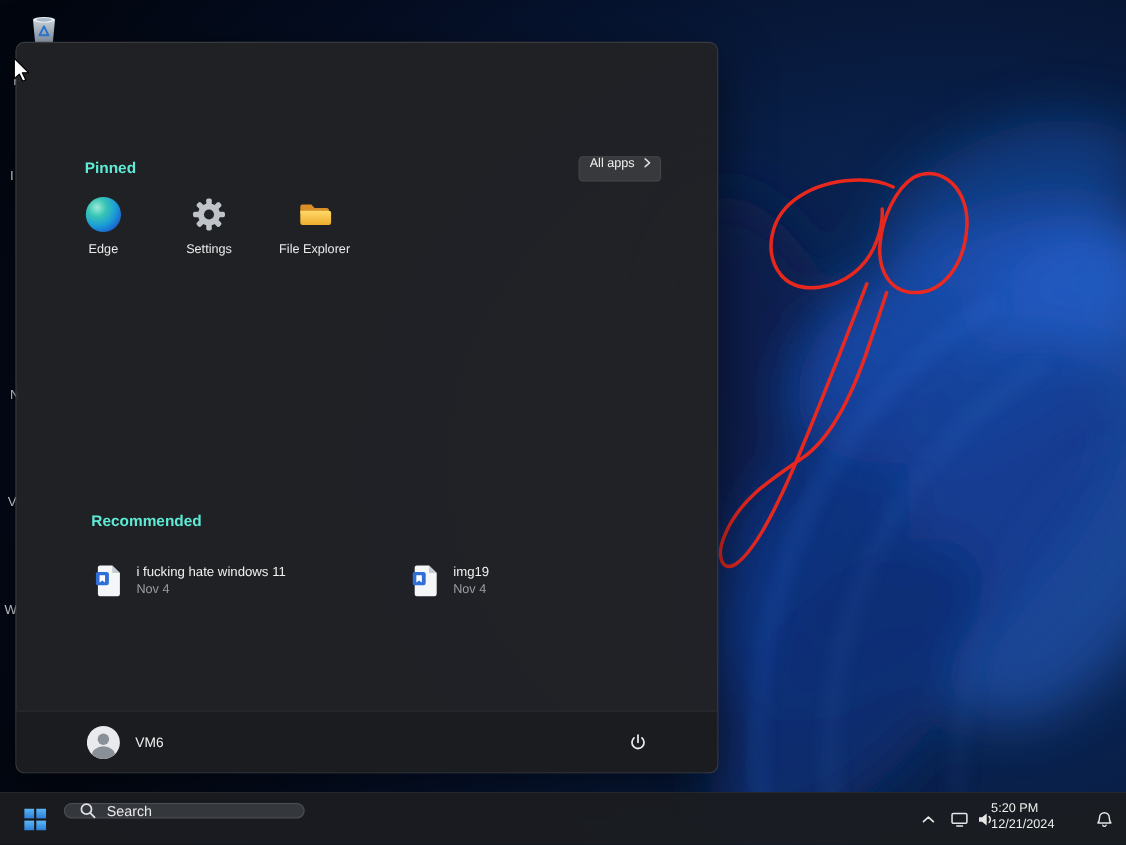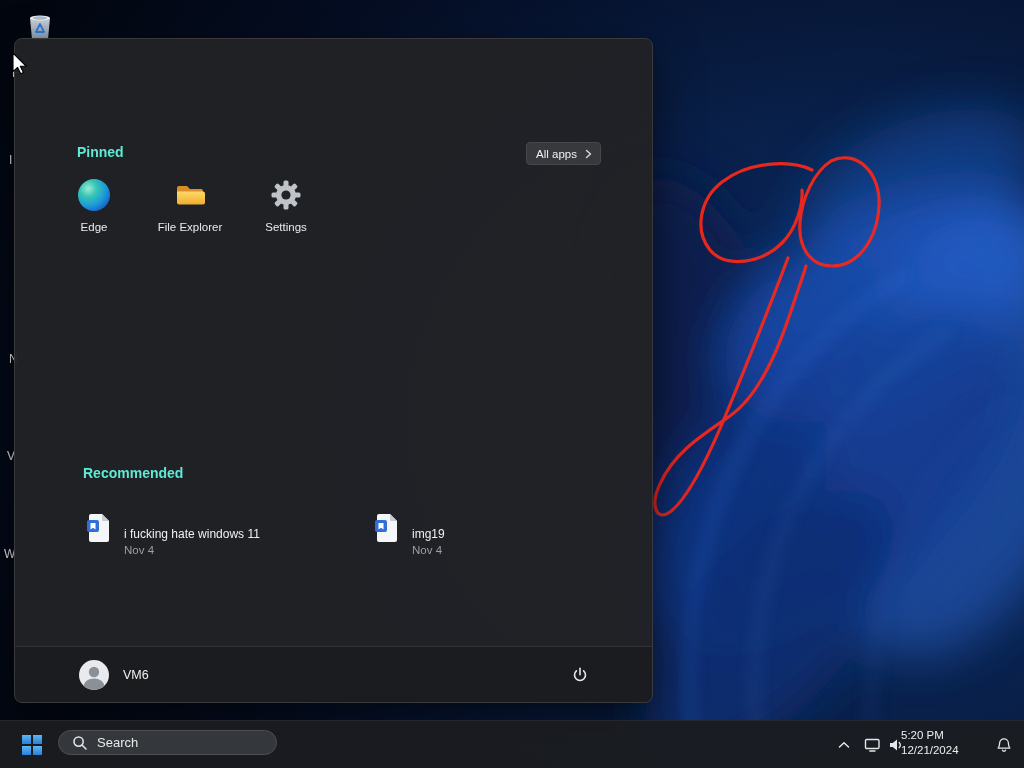--- a/index.html
+++ b/index.html
@@ -38,52 +38,52 @@
   .sm-search input::placeholder { color:#9a9d a1; color:#9a9da1; }
   .caret { width:1px; height:15px; background:#d6d6d6; margin-right:-4px; }
 
   .sm-title { position:absolute; font-size:14px; font-weight:700; color:#5eead4; }
   .sm-title.pinned { left:62px; top:105px; }
   .sm-title.rec { left:68px; top:426px;text-align:center; }
 
   .all-apps {
     position:absolute; right:51px; top:103px; height:23px; padding:0 7px 0 9px;
     background:#38393c; border:1px solid #46474a; border-radius:4px;
-    display:flex; align-items:center; gap:7px; color:#f0f0f0; font-size:11.5px; cursor:pointer;
+    display:flex; gap:7px; color:#f0f0f0; font-size:11.5px; cursor:pointer;
     font-family:inherit;
   }
 
   .app-row { position:absolute; left:31px; top:134px; display:flex; }
   .app-tile { width:96px; padding-top:6px; display:flex; flex-direction:column; align-items:center; cursor:pointer; }
   .app-label { margin-top:10px; font-size:11.5px; color:#eaeaea; }
   .edge-ball { width:32px; height:32px; border-radius:50%;
     background: radial-gradient(circle at 32% 30%, #9fead9 0%, #38c6b4 26%, #1b9bd8 55%, #1a5ec9 80%, #12419f 100%); }
 
   .rec-grid { position:absolute; left:68px; top:468px; display:flex; }
   .rec-item { width:288px; display:flex; align-items:flex-start; gap:13px; padding:6px 4px; cursor:pointer; }
-  .rec-text { display:flex; flex-direction:column; gap:3px; margin-top:14px; }
+  .rec-text { display:flex; flex-direction:column; gap:3px; margin-top:0; }
   .rec-title { font-size:12px; color:#f0f0f0; }
   .rec-date { font-size:11.5px; color:#9b9ea3; }
 
   .user-bar {
     position:absolute; left:0; right:0; bottom:0; height:56px;
     background:#1b1c1f; border-top:1px solid #323336; border-radius:0 0 8px 8px;
   }
   .user-chip { position:absolute; left:64px; top:13px; display:flex; align-items:center; gap:14px; cursor:pointer; }
   .user-chip span { font-size:12.5px; color:#f0f0f0; }
   .power-btn { position:absolute; right:58px; top:14px; width:28px; height:28px; background:transparent; border:none; cursor:pointer; display:flex; align-items:center; justify-content:center; }
 
   
   .taskbar {
     position:absolute; left:0; right:0; bottom:0; height:48px; z-index:6;
     background:rgba(26,28,32,0.96); border-top:1px solid rgba(255,255,255,0.05);
   }
   .tb-start { position:absolute; left:12px; top:4px; width:40px; height:40px; border:none; background:transparent; border-radius:5px; display:flex; align-items:center; justify-content:center; cursor:pointer; }
   .tb-search {
-    position:absolute; left:58px; top:9px; width:219px; height:25px;
+    position:absolute; left:58px; top:9px; width:219px; height:14px;
     background:#34373c; border:1px solid #4b4e54; border-radius:15px;
     display:flex; align-items:center; gap:9px; padding:0 13px; cursor:pointer;
   }
   .tb-search span { font-size:13px; color:#e9e9e9; }
   .tray-btn { position:absolute; background:transparent; border:none; border-radius:4px; cursor:pointer; display:flex; align-items:center; justify-content:center; }
   .tray-chevron { right:166px; top:10px; width:28px; height:28px; }
   .tray-icons { position:absolute; right:114px; top:10px; width:52px; height:28px; display:flex; align-items:center; justify-content:center; gap:7px; cursor:pointer; }
   .clock { position:absolute; right:37px; top:7px; width:86px; cursor:pointer; line-height:1.3; }
   .clock span { display:block; font-size:11.5px; color:#eeeeee; }
   .bell-btn { right:6px; top:10px; width:28px; height:28px; }
@@ -162,47 +162,47 @@
       </svg>
     </button>
 
     <div class="app-row">
       <div class="app-tile">
         <div class="edge-ball"></div>
         <span class="app-label">Edge</span>
       </div>
       <div class="app-tile">
         <svg width="32" height="32" viewBox="0 0 32 32">
-          <defs>
-            <linearGradient id="fg" x1="0" y1="0" x2="0" y2="1">
-              <stop offset="0" stop-color="#ffd96a"></stop>
-                <stop offset="1" stop-color="#f0ad2e"></stop>
-            </linearGradient>
-          </defs>
-          <path d="M3 9 a2 2 0 0 1 2 -2 h8 l3 3 h11 a2 2 0 0 1 2 2 v3 H3 z" fill="#d98f28"></path>
-          <path d="M3 12.5 h26 a2 2 0 0 1 2 2 v9 a2 2 0 0 1 -2 2 H5 a2 2 0 0 1 -2 -2 z" fill="url(#fg)"></path>
-        </svg>
-        <span class="app-label">File Explorer</span>
-      </div>
-      <div class="app-tile">
-        <svg width="32" height="32" viewBox="0 0 32 32">
           <g fill="#bfc4c9">
             <rect x="13.5" y="1.5" width="5" height="8" rx="1.6"></rect>
             <rect x="13.5" y="1.5" width="5" height="8" rx="1.6" transform="rotate(45 16 16)"></rect>
             <rect x="13.5" y="1.5" width="5" height="8" rx="1.6" transform="rotate(90 16 16)"></rect>
             <rect x="13.5" y="1.5" width="5" height="8" rx="1.6" transform="rotate(135 16 16)"></rect>
             <rect x="13.5" y="1.5" width="5" height="8" rx="1.6" transform="rotate(180 16 16)"></rect>
             <rect x="13.5" y="1.5" width="5" height="8" rx="1.6" transform="rotate(225 16 16)"></rect>
             <rect x="13.5" y="1.5" width="5" height="8" rx="1.6" transform="rotate(270 16 16)"></rect>
             <rect x="13.5" y="1.5" width="5" height="8" rx="1.6" transform="rotate(315 16 16)"></rect>
             <circle cx="16" cy="16" r="10"></circle>
           </g>
           <circle cx="16" cy="16" r="4.6" fill="#232428"></circle>
         </svg>
         <span class="app-label">Settings</span>
+      </div>
+      <div class="app-tile">
+        <svg width="32" height="32" viewBox="0 0 32 32">
+          <defs>
+            <linearGradient id="fg" x1="0" y1="0" x2="0" y2="1">
+              <stop offset="0" stop-color="#ffd96a"></stop>
+                <stop offset="1" stop-color="#f0ad2e"></stop>
+            </linearGradient>
+          </defs>
+          <path d="M3 9 a2 2 0 0 1 2 -2 h8 l3 3 h11 a2 2 0 0 1 2 2 v3 H3 z" fill="#d98f28"></path>
+          <path d="M3 12.5 h26 a2 2 0 0 1 2 2 v9 a2 2 0 0 1 -2 2 H5 a2 2 0 0 1 -2 -2 z" fill="url(#fg)"></path>
+        </svg>
+        <span class="app-label">File Explorer</span>
       </div>
     </div>
 
     <span class="sm-title rec">Recommended</span>
 
     <div class="rec-grid">
       <div class="rec-item">
         <svg width="24" height="30" viewBox="0 0 24 30">
           <path d="M4 1 h11 l7 7 v19 a2 2 0 0 1 -2 2 H4 a2 2 0 0 1 -2 -2 V3 a2 2 0 0 1 2 -2 z" fill="#f4f6f8"></path>
           <path d="M15 1 l7 7 h-6 a1 1 0 0 1 -1 -1 z" fill="#c6ccd4"></path>

